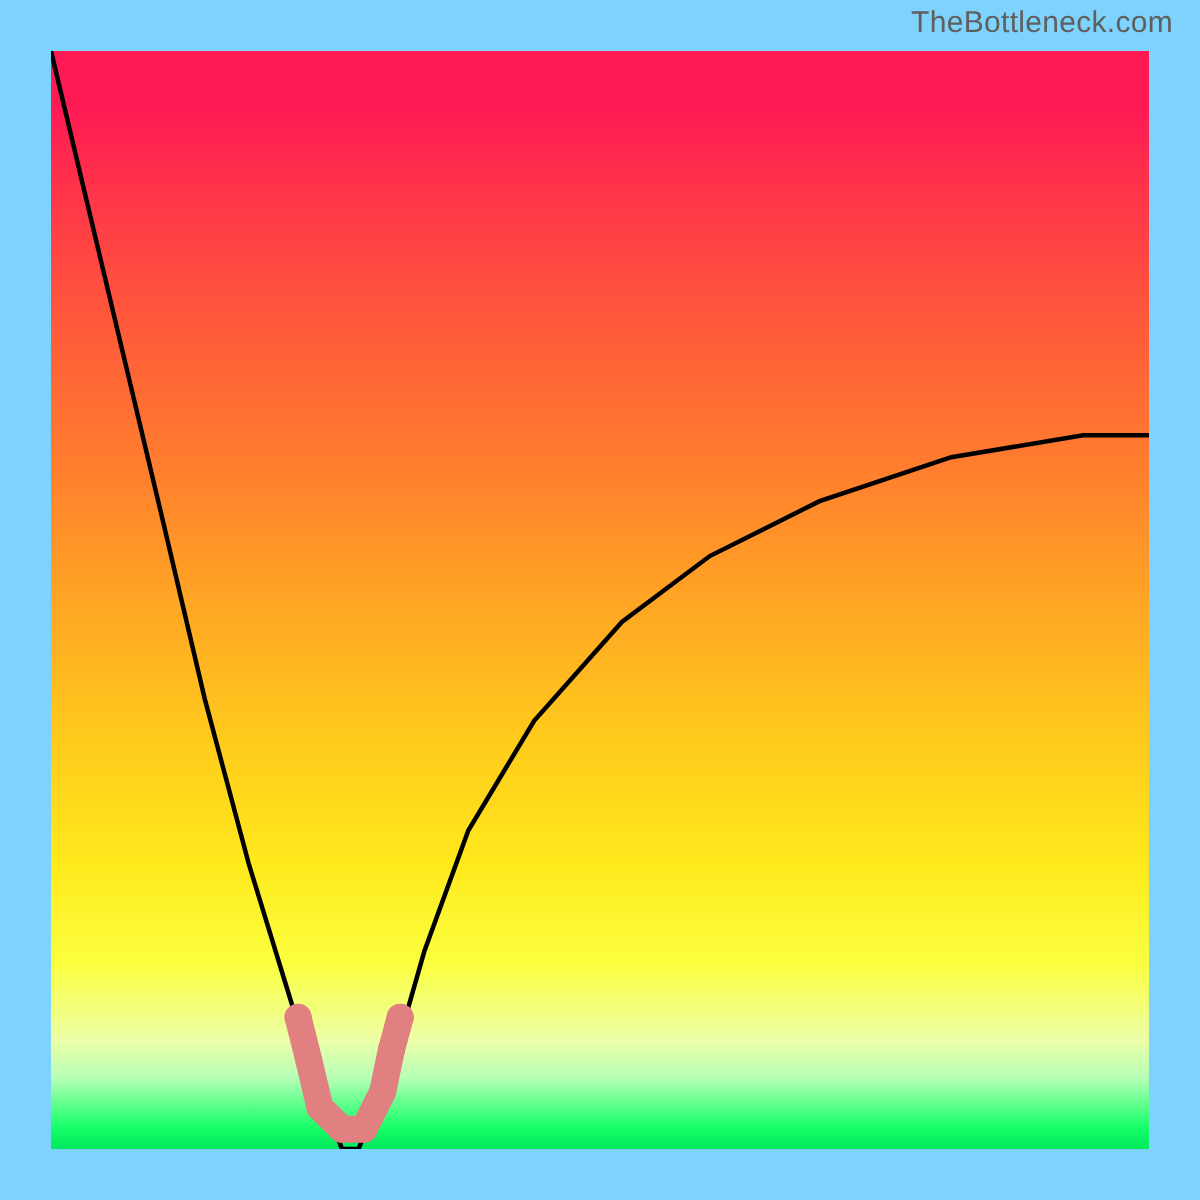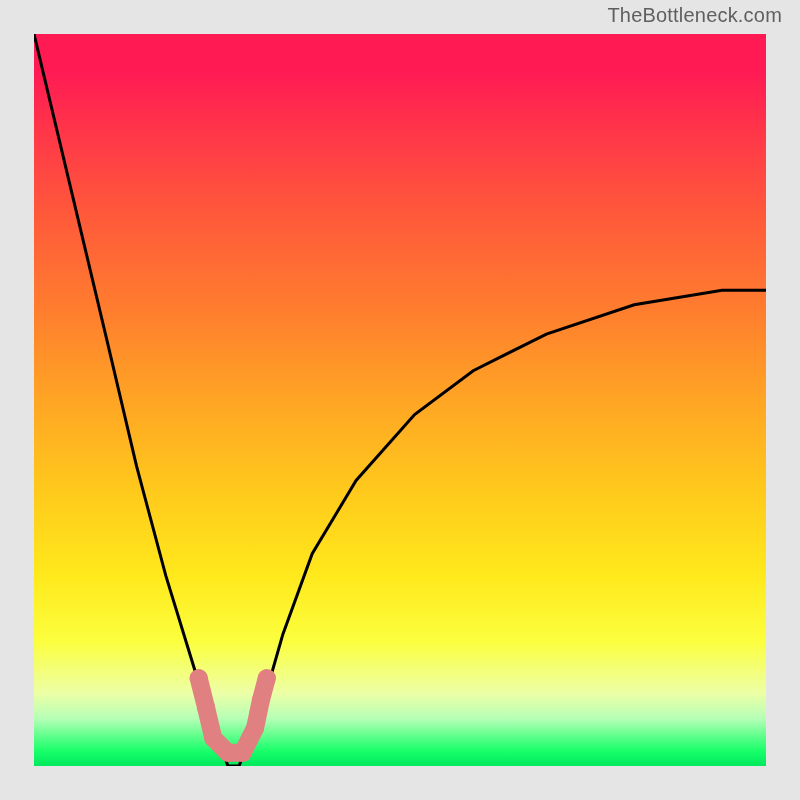--- a/index.html
+++ b/index.html
@@ -8,21 +8,21 @@
     width: 800px;
     height: 800px;
     background: #000;
     overflow: hidden;
     font-family: Arial, Helvetica, sans-serif;
   }
   .stage {
     position: relative;
     width: 800px;
     height: 800px;
-    background: #e5e5e5;
+    background: #7dd3fc;
   }
   .plot-area {
     position: absolute;
     left: 34px;
     top: 34px;
     width: 732px;
     height: 732px;
     overflow: hidden;
   }
   .gradient-bg {

